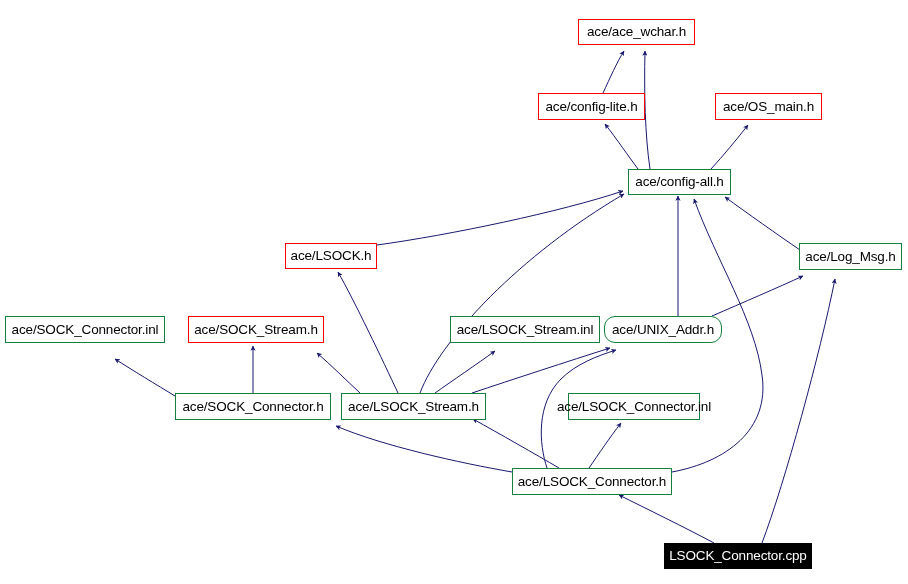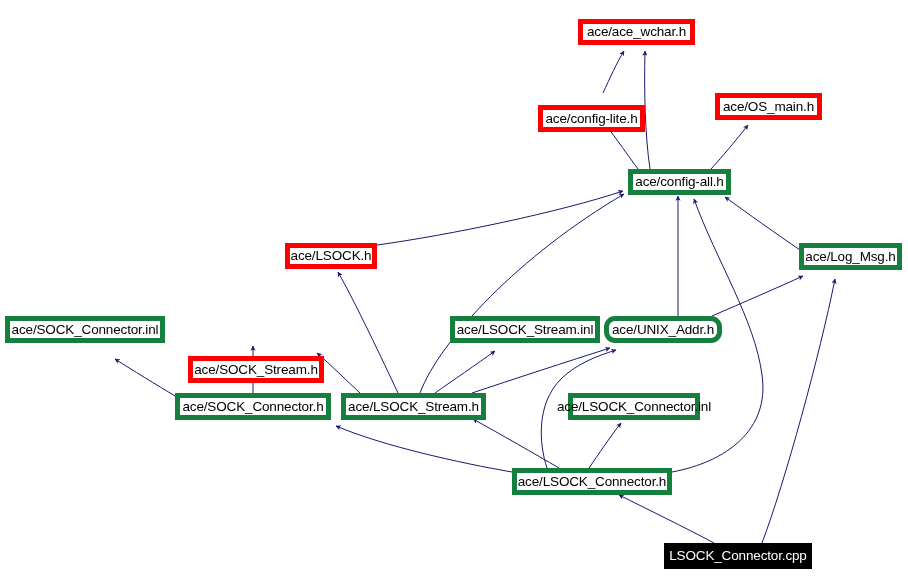--- a/index.html
+++ b/index.html
@@ -29,21 +29,21 @@
     box-sizing: border-box;
     display: flex;
     align-items: center;
     justify-content: center;
     white-space: nowrap;
     font-size: 13.5px;
     line-height: 1;
     letter-spacing: -0.15px;
     background: #ffffff;
     color: #000000;
-    border: 5px solid #15803d;
+    border: 1px solid #15803d;
     z-index: 5;
   }
   .node.red {
     border-color: #ff0000;
   }
   .node.current {
     background: #000000;
     color: #ffffff;
     border-color: #000000;
   }
@@ -81,39 +81,39 @@
       <path d="M 547,468 C 539,444 536,404 561,379 C 576,364 597,356 616,350" fill="none" stroke="#191970" stroke-width="1" marker-end="url(#arrow)"></path>
       <path d="M 559,468 C 535,454 500,434 473,419" fill="none" stroke="#191970" stroke-width="1" marker-end="url(#arrow)"></path>
       <path d="M 589,468 C 598,455 610,437 621,423" fill="none" stroke="#191970" stroke-width="1" marker-end="url(#arrow)"></path>
       <path d="M 512,472 C 460,463 383,446 336,426" fill="none" stroke="#191970" stroke-width="1" marker-end="url(#arrow)"></path>
       <path d="M 714,543 C 686,528 645,508 619,495" fill="none" stroke="#191970" stroke-width="1" marker-end="url(#arrow)"></path>
     </svg>
   <div id="node-layer">
       <div class="node red" style="left: 578px; top: 19px; width: 117px; height: 26px;">
         <span class="node-label">ace/ace_wchar.h</span>
       </div>
-      <div class="node red" style="left: 538px; top: 93px; width: 107px; height: 27px; margin-top: 12px;">
+      <div class="node red" style="left: 538px; top: 93px; width: 107px; height: 27px;">
         <span class="node-label">ace/config-lite.h</span>
       </div>
       <div class="node red" style="left: 715px; top: 93px; width: 107px; height: 27px;">
         <span class="node-label">ace/OS_main.h</span>
       </div>
       <div class="node" style="left: 628px; top: 169px; width: 103px; height: 26px;">
         <span class="node-label">ace/config-all.h</span>
       </div>
       <div class="node red" style="left: 285px; top: 243px; width: 92px; height: 26px;">
         <span class="node-label">ace/LSOCK.h</span>
       </div>
       <div class="node" style="left: 799px; top: 243px; width: 103px; height: 27px; align-items: center;">
         <span class="node-label">ace/Log_Msg.h</span>
       </div>
       <div class="node" style="left: 5px; top: 316px; width: 160px; height: 27px;">
         <span class="node-label">ace/SOCK_Connector.inl</span>
       </div>
-      <div class="node red" style="left: 188px; top: 316px; width: 136px; height: 27px; margin-top: 40px;">
+      <div class="node red" style="left: 188px; top: 316px; width: 136px; height: 27px;">
         <span class="node-label">ace/SOCK_Stream.h</span>
       </div>
       <div class="node" style="left: 450px; top: 316px; width: 150px; height: 27px;">
         <span class="node-label">ace/LSOCK_Stream.inl</span>
       </div>
       <div class="node" style="left: 604px; top: 316px; width: 118px; height: 27px; border-radius: 11px;">
         <span class="node-label">ace/UNIX_Addr.h</span>
       </div>
       <div class="node" style="left: 175px; top: 393px; width: 156px; height: 27px;">
         <span class="node-label">ace/SOCK_Connector.h</span>

